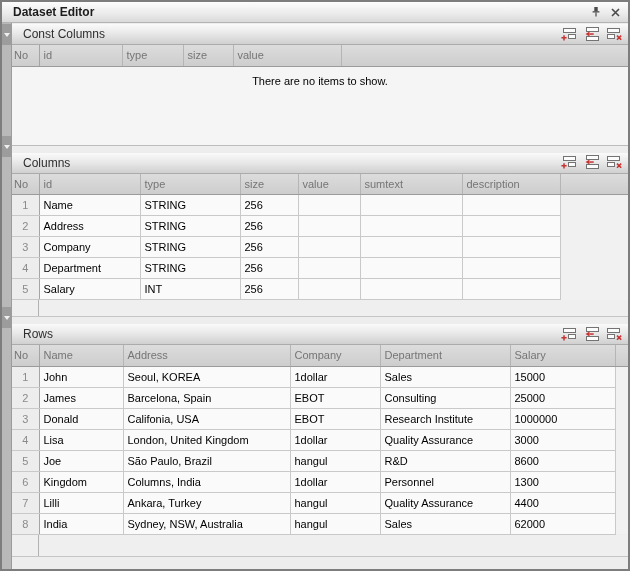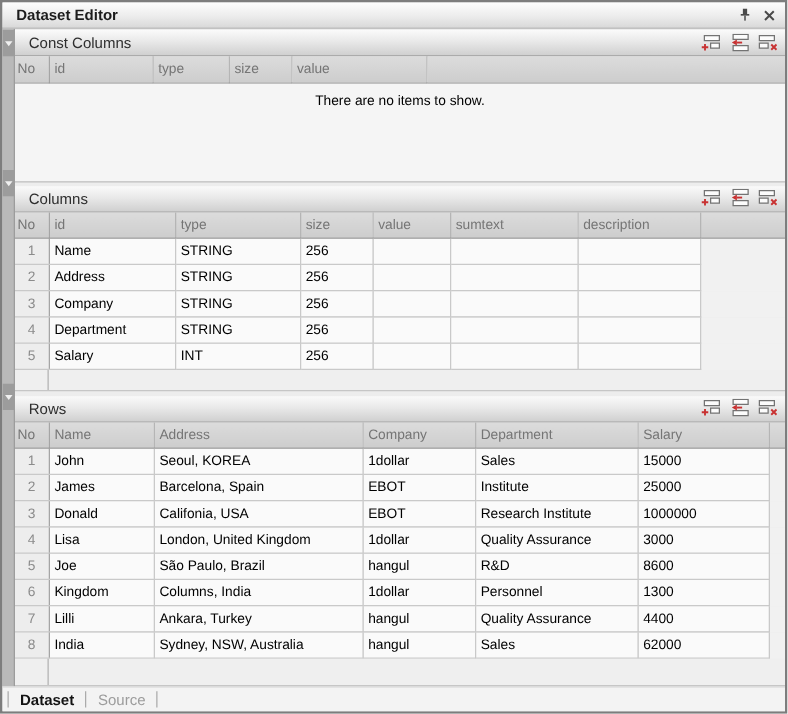--- a/index.html
+++ b/index.html
@@ -345,21 +345,21 @@
                 <td class="">1dollar</td>
                 <td class="">Sales</td>
                 <td class="">15000</td>
                 <td class="filler"></td>
               </tr>
               <tr>
                 <td class="no-col">2</td>
                 <td class="">James</td>
                 <td class="">Barcelona, Spain</td>
                 <td class="">EBOT</td>
-                <td class="">Institute</td>
+                <td class="">Consulting</td>
                 <td class="">25000</td>
                 <td class="filler"></td>
               </tr>
               <tr>
                 <td class="no-col">3</td>
                 <td class="">Donald</td>
                 <td class="">Califonia, USA</td>
                 <td class="">EBOT</td>
                 <td class="">Research Institute</td>
                 <td class="">1000000</td>
@@ -413,21 +413,14 @@
             </tbody>
         </table>
         <div class="grid-tail tail-rows">
             <div class="tail-gutter"></div>
           </div>
       </div>
 
     </div>
   </div>
 
-  <div class="footer">
-    <span class="sep"></span>
-    <span class="tab-active">Dataset</span>
-    <span class="sep"></span>
-    <span class="tab-inactive">Source</span>
-    <span class="sep"></span>
-  </div>
 
 </div>
 
 </body></html>

